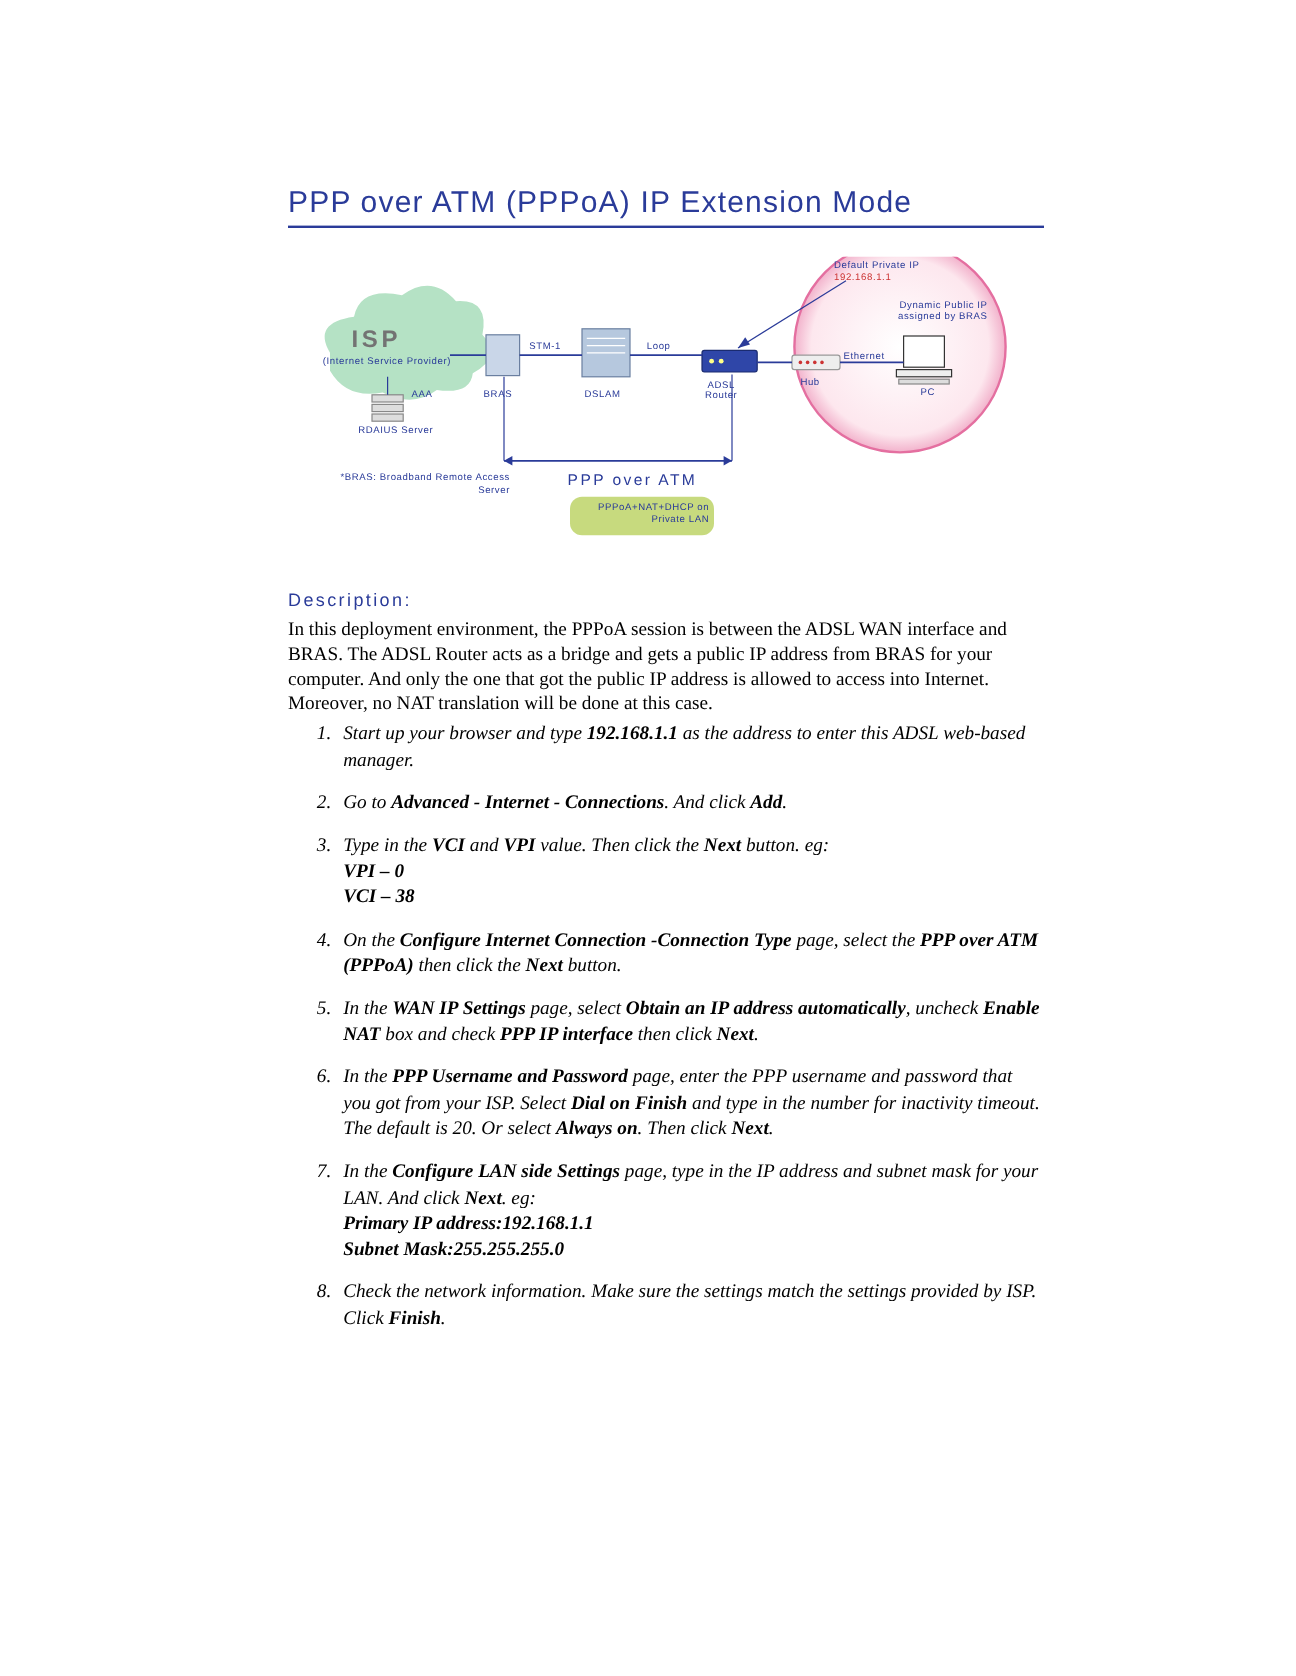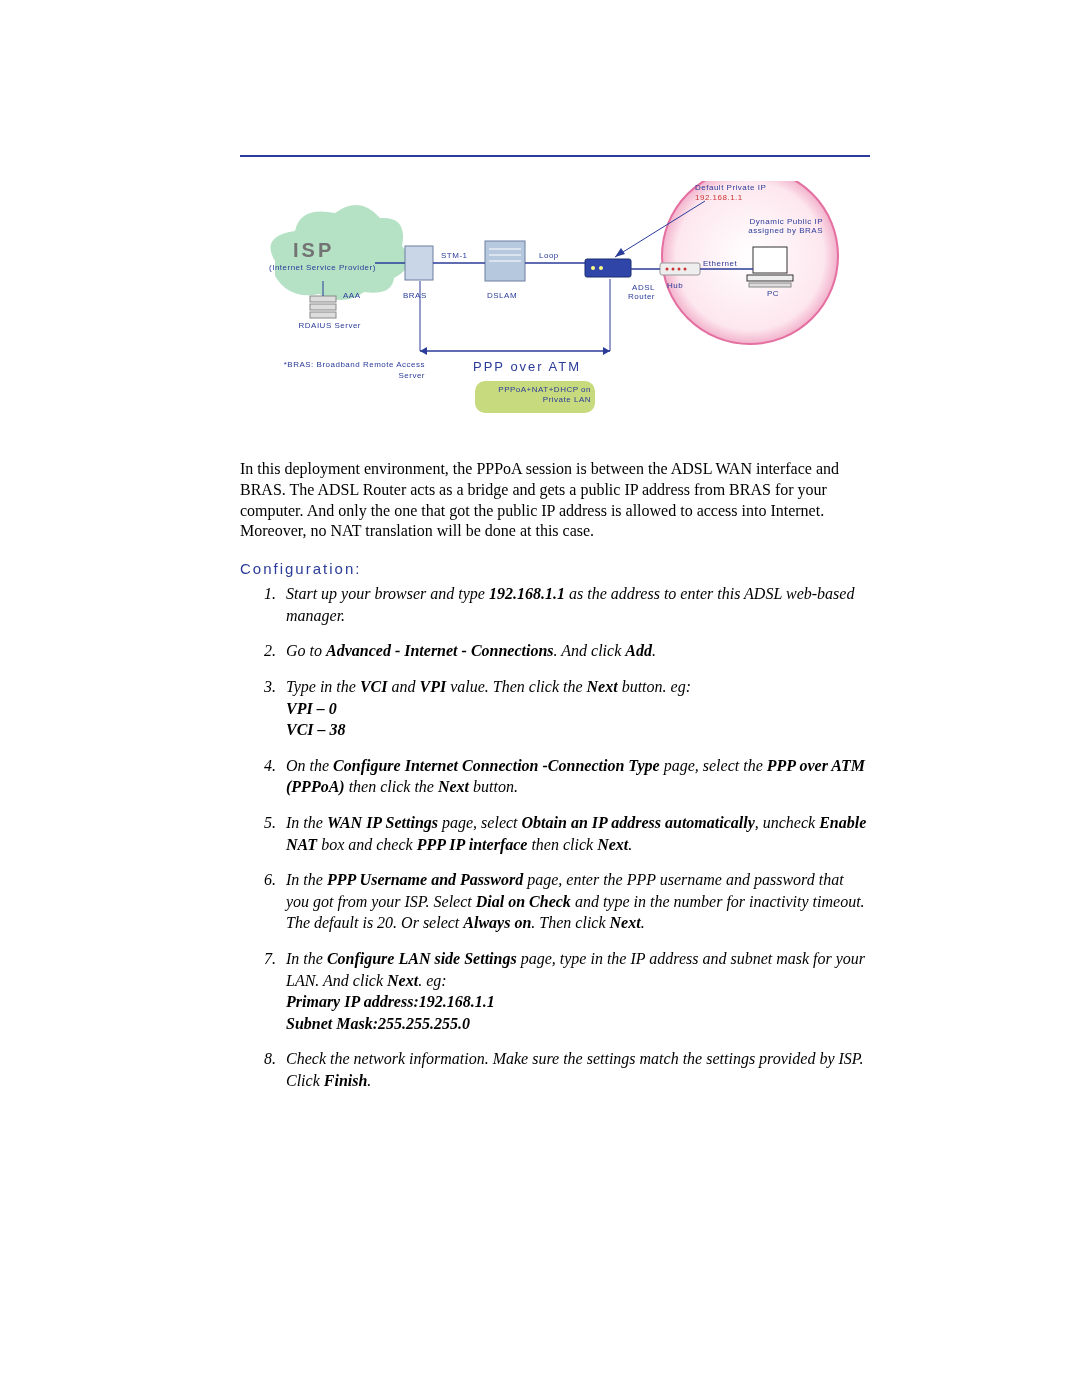--- a/index.html
+++ b/index.html
@@ -46,20 +46,21 @@
   .body-text { font-size: 16px; line-height: 1.3; margin: 0 0 3px 0; }
   ol.config { padding-left: 40px; margin: 0; font-size: 16px; line-height: 1.35; }
   ol.config > li { margin-bottom: 14px; padding-left: 6px; font-style: italic; }
   .b { font-weight: bold; }
 </style>
 </head>
 <body>
 
 <div class="page">
 
+  <div class="page-title">PPP over ATM (PPPoA) IP Extension Mode</div>
   <div class="hr"></div>
 
   <div class="diagram-wrap">
     <svg width="600" height="260" viewBox="0 0 600 260">
 
       <defs>
         <radialGradient id="pg" cx="50%" cy="50%" r="60%">
           <stop offset="0%" stop-color="#fff"></stop>
           <stop offset="70%" stop-color="#fde7ee"></stop>
           <stop offset="100%" stop-color="#e46fa0"></stop>
@@ -113,60 +114,60 @@
       <polygon points="360,76 370,73 366,67" fill="#2a3b99"></polygon>
     </svg>
 
     <div class="dlabel" style="top:58px;left:38px;font-size:20px;font-weight:bold;color:#737373;letter-spacing:3px">ISP</div>
     <div class="dlabel tiny" style="top:82px;left:14px">(Internet Service Provider)</div>
 
     <div class="dlabel tiny" style="top:70px;left:186px">STM-1</div>
     <div class="dlabel tiny" style="top:70px;left:284px">Loop</div>
     <div class="dlabel tiny" style="top:110px;left:148px">BRAS</div>
     <div class="dlabel tiny" style="top:110px;left:232px">DSLAM</div>
-    <div class="dlabel tiny" style="top:102px;left:350px;white-space:normal;width:50px;">ADSL Router</div>
+    <div class="dlabel tiny" style="top:102px;left:321px;white-space:normal;width:50px;text-align:center">ADSL Router</div>
     <div class="dlabel tiny" style="top:110px;left:88px">AAA</div>
     <div class="dlabel tiny" style="top:140px;left:36px;white-space:normal;width:70px">RDAIUS Server</div>
     <div class="dlabel tiny" style="top:100px;left:412px">Hub</div>
     <div class="dlabel tiny" style="top:78px;left:448px">Ethernet</div>
     <div class="dlabel tiny" style="top:108px;left:512px">PC</div>
 
     <div class="dlabel tiny" style="top:2px;left:440px">Default Private IP</div>
     <div class="dlabel tiny red" style="top:12px;left:440px">192.168.1.1</div>
     <div class="dlabel tiny" style="top:36px;left:458px;white-space:normal;width:110px">Dynamic Public IP assigned by BRAS</div>
 
     <div class="dlabel" style="top:178px;left:218px;font-size:13px;letter-spacing:2px">PPP over ATM</div>
     <div class="dlabel tiny" style="top:204px;left:228px;white-space:normal;width:108px;line-height:1.3">PPPoA+NAT+DHCP on Private LAN</div>
     <div class="dlabel tiny" style="top:178px;left:20px;white-space:normal;width:150px;line-height:1.4">*BRAS: Broadband Remote Access Server</div>
   </div>
 
+  <div class="h3">Description:</div>
   <p class="body-text">In this deployment environment, the PPPoA session is between the ADSL WAN interface and BRAS. The ADSL Router acts as a bridge and gets a public IP address from BRAS for your computer. And only the one that got the public IP address is allowed to access into Internet. Moreover, no NAT translation will be done at this case.</p>
 
-  <div class="h3">Configuration:</div>
 
   <ol class="config">
     <li>
       <span>Start up your browser and type </span><span class="b">192.168.1.1</span><span> as the address to enter this ADSL web-based manager.</span>
     </li>
     <li>
       <span>Go to </span><span class="b">Advanced - Internet - Connections</span><span>. And click </span><span class="b">Add</span><span>.</span>
     </li>
     <li>
       <span>Type in the </span><span class="b">VCI</span><span> and </span><span class="b">VPI</span><span> value. Then click the </span><span class="b">Next</span><span> button. eg:</span><br>
       <span class="b">VPI – 0</span><br>
       <span class="b">VCI – 38</span>
     </li>
     <li>
       <span>On the </span><span class="b">Configure Internet Connection -Connection Type</span><span> page, select the </span><span class="b">PPP over ATM (PPPoA)</span><span> then click the </span><span class="b">Next</span><span> button.</span>
     </li>
     <li>
       <span>In the </span><span class="b">WAN IP Settings</span><span> page, select </span><span class="b">Obtain an IP address automatically</span><span>, uncheck </span><span class="b">Enable NAT</span><span> box and check </span><span class="b">PPP IP interface</span><span> then click </span><span class="b">Next</span><span>.</span>
     </li>
     <li>
-      <span>In the </span><span class="b">PPP Username and Password</span><span> page, enter the PPP username and password that you got from your ISP. Select </span><span class="b">Dial on Check</span><span> and type in the number for inactivity timeout. The default is 20. Or select </span><span class="b">Always on</span><span>. Then click </span><span class="b">Next</span><span>.</span>
+      <span>In the </span><span class="b">PPP Username and Password</span><span> page, enter the PPP username and password that you got from your ISP. Select </span><span class="b">Dial on Finish</span><span> and type in the number for inactivity timeout. The default is 20. Or select </span><span class="b">Always on</span><span>. Then click </span><span class="b">Next</span><span>.</span>
     </li>
     <li>
       <span>In the </span><span class="b">Configure LAN side Settings</span><span> page, type in the IP address and subnet mask for your LAN. And click </span><span class="b">Next</span><span>. eg:</span><br>
       <span class="b">Primary IP address:192.168.1.1</span><br>
       <span class="b">Subnet Mask:255.255.255.0</span>
     </li>
     <li>
       <span>Check the network information. Make sure the settings match the settings provided by ISP. Click </span><span class="b">Finish</span><span>.</span>
     </li>
   </ol>

